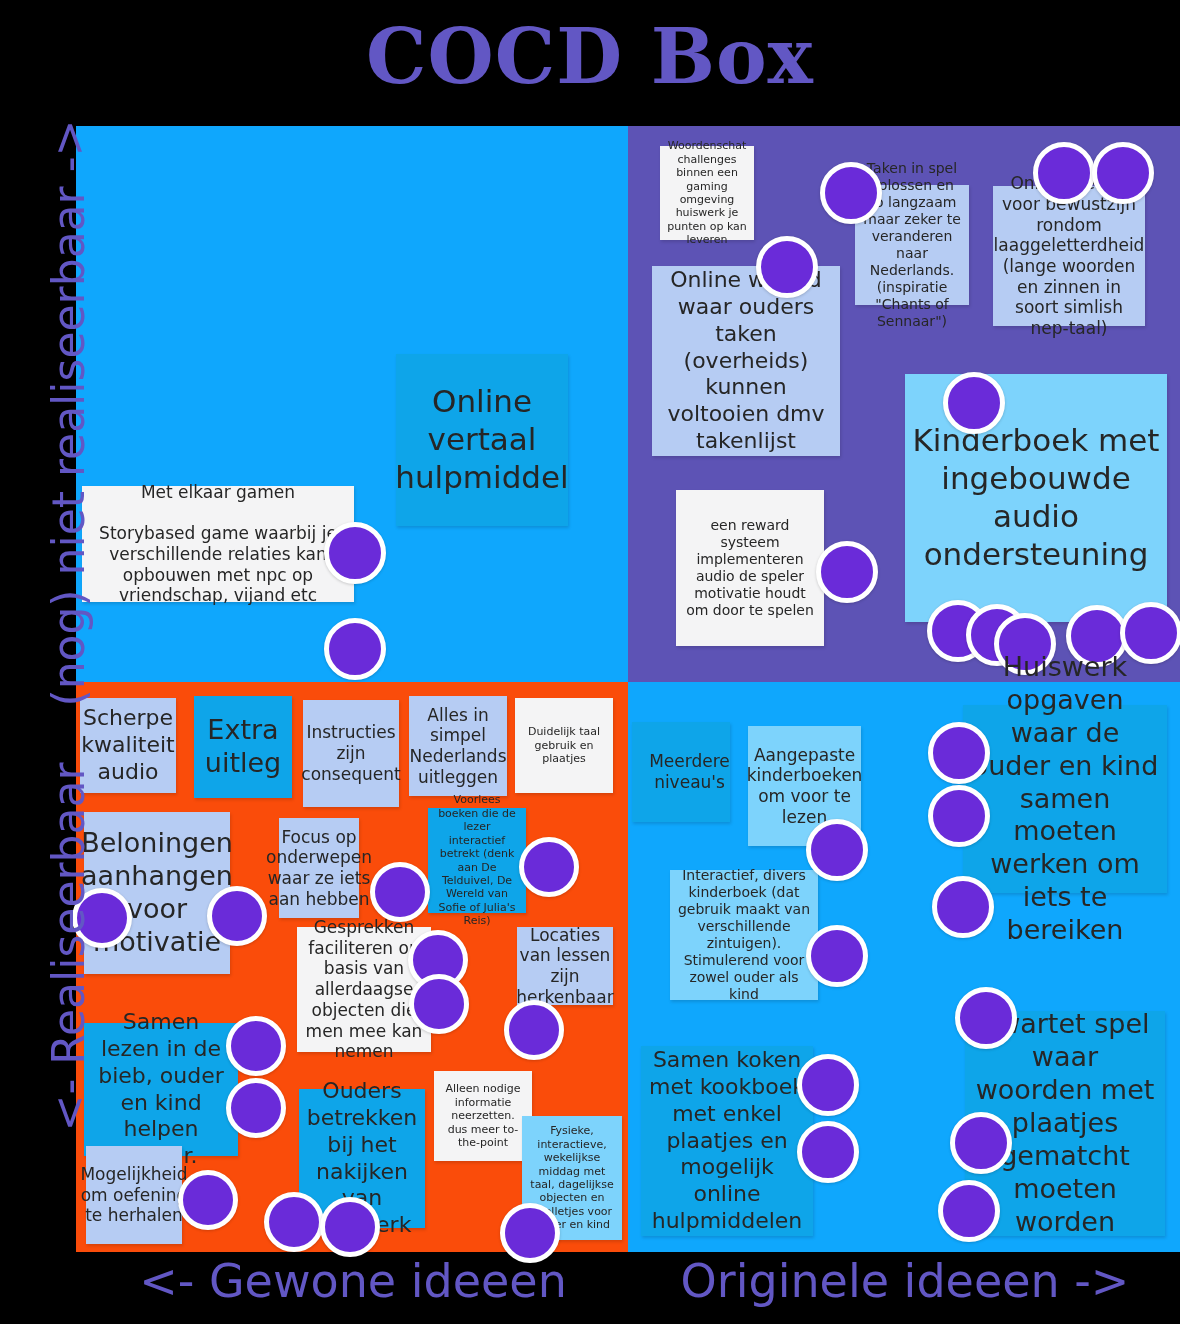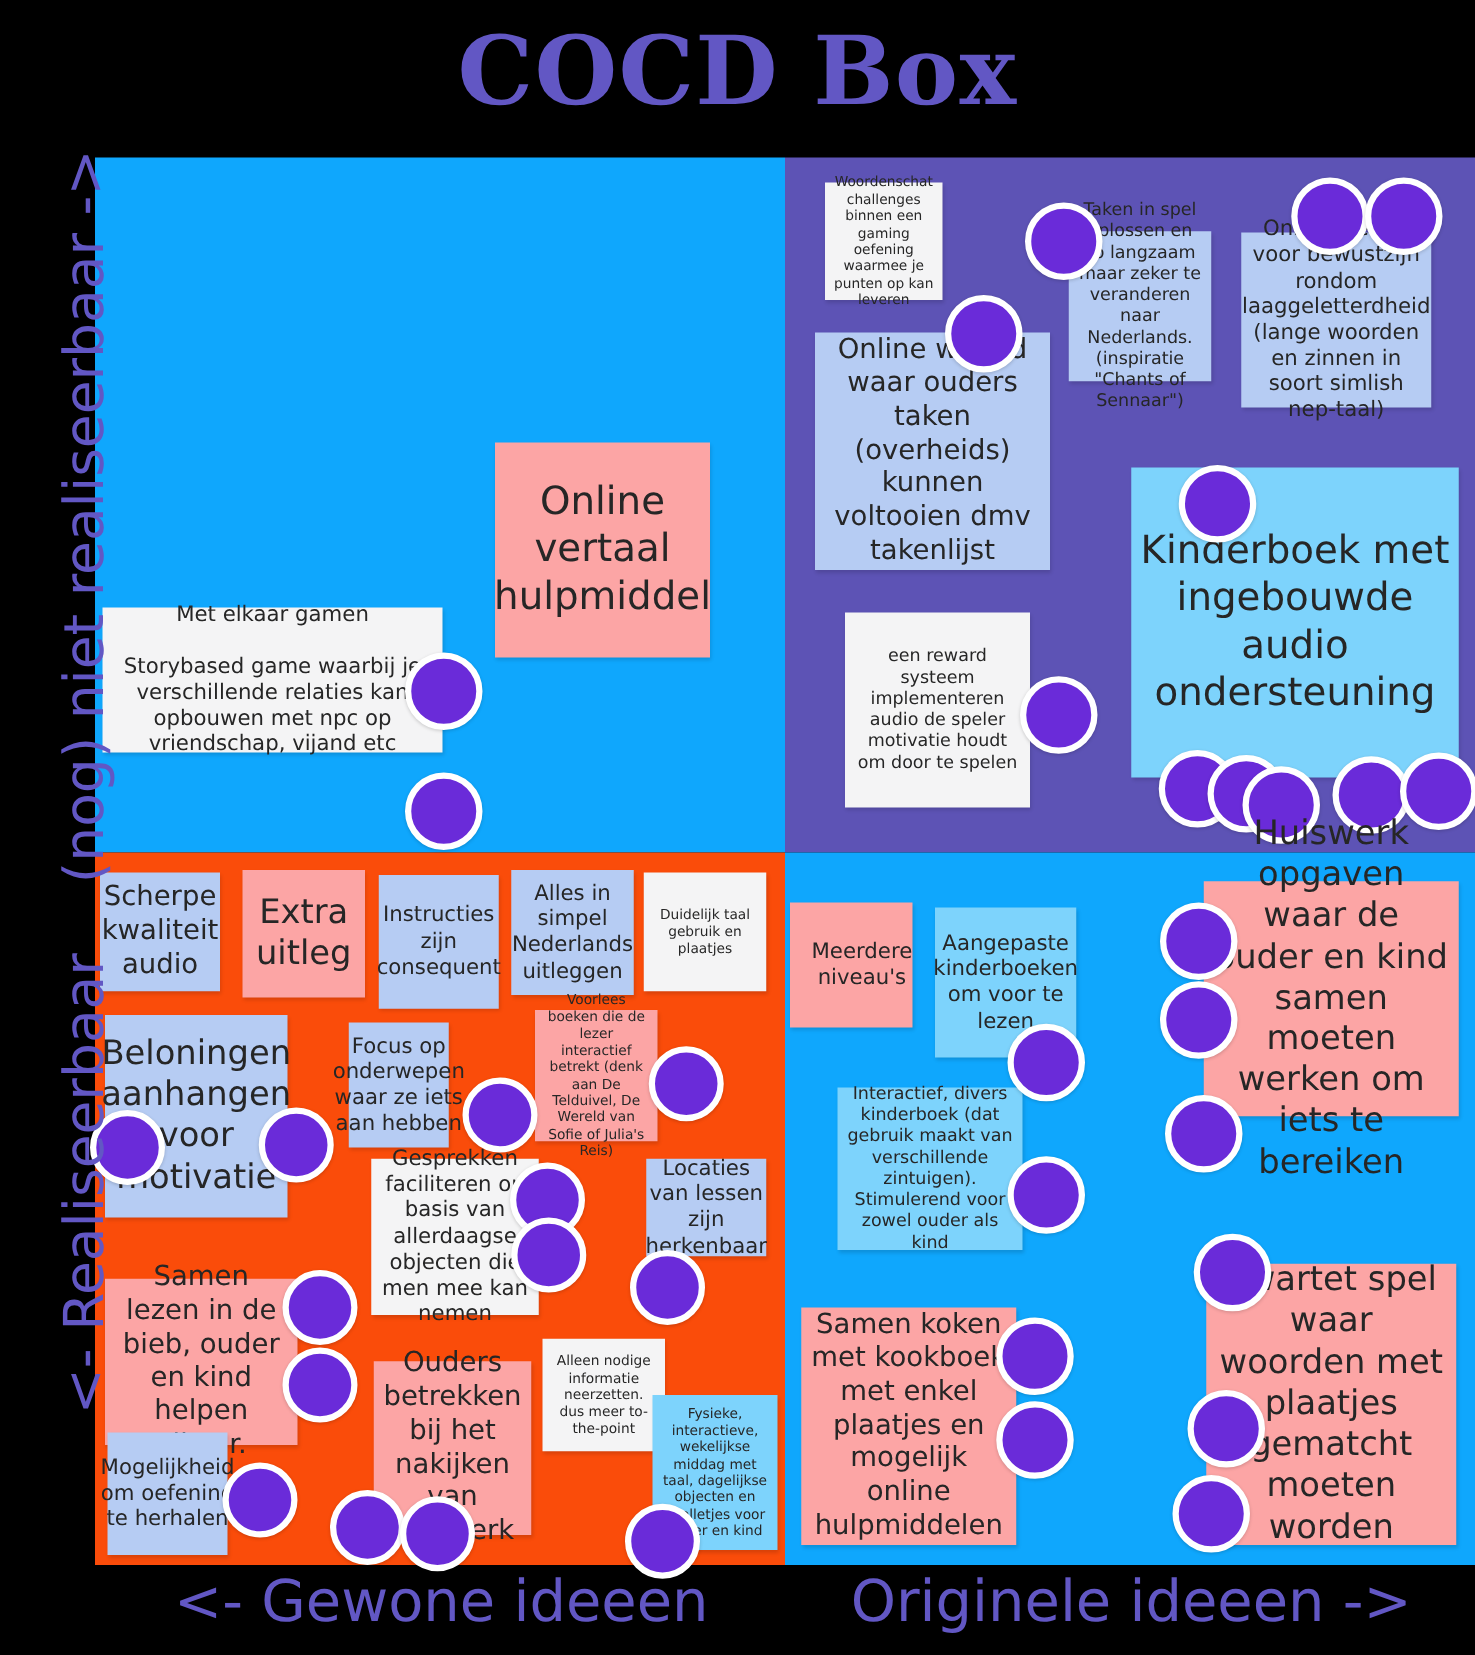--- a/index.html
+++ b/index.html
@@ -39,21 +39,21 @@
 
   
   .note{
     position:absolute;box-sizing:border-box;
     display:flex;align-items:center;justify-content:center;text-align:center;
     color:#262626;padding:6px 7px;line-height:1.22;
     box-shadow:1px 2px 3px rgba(0,0,0,.14);
     word-wrap:break-word;white-space:pre-line;
   }
   .c-lblue { background:#B6CCF3; }
-  .c-cyan  { background:#fca5a5; }
+  .c-cyan  { background:#0ea5e9; }
   .c-pink  { background:#7dd3fc; }
   .c-white { background:#F4F4F5; }
 
   .s-xs{ font-size:11px; }
   .s-sm{ font-size:14px; }
   .s-md{ font-size:17px; }
   .s-lg{ font-size:22px; }
   .s-xl{ font-size:27px; }
   .s-xxl{ font-size:31px; }
 
@@ -78,21 +78,21 @@
 
   <div class="note c-cyan s-xxl" style="left:396px;top:354px;width:172px;height:172px;">Online vertaal hulpmiddel</div>
 
   <div class="note c-white s-md" style="left:82px;top:486px;width:272px;height:116px;">Met elkaar gamen
 
 Storybased game waarbij je verschillende relaties kan opbouwen met npc op vriendschap, vijand etc</div>
 
   <div class="dot" style="left:324px;top:522px;width:52px;height:52px;"></div>
   <div class="dot" style="left:324px;top:618px;width:52px;height:52px;"></div>
 
-  <div class="note c-white s-xs" style="left:660px;top:146px;width:94px;height:94px;">Woordenschat challenges binnen een gaming oefening waarmee je punten op kan leveren</div>
+  <div class="note c-white s-xs" style="left:660px;top:146px;width:94px;height:94px;">Woordenschat challenges binnen een gaming omgeving huiswerk je punten op kan leveren</div>
 
   <div class="note c-lblue s-sm" style="left:855px;top:185px;width:114px;height:120px;">Taken in spel oplossen en zo langzaam maar zeker te veranderen naar Nederlands. (inspiratie "Chants of Sennaar")</div>
 
   <div class="note c-lblue s-md" style="left:993px;top:186px;width:152px;height:140px;">Online wereld voor bewustzijn rondom laaggeletterdheid (lange woorden en zinnen in soort simlish nep-taal)</div>
 
   <div class="note c-lblue s-lg" style="left:652px;top:266px;width:188px;height:190px;">Online wereld waar ouders taken (overheids) kunnen voltooien dmv takenlijst</div>
 
   <div class="note c-pink s-xxl" style="left:905px;top:374px;width:262px;height:248px;">Kinderboek met ingebouwde audio ondersteuning</div>
 
   <div class="note c-white s-sm" style="left:676px;top:490px;width:148px;height:156px;">een reward systeem implementeren audio de speler motivatie houdt om door te spelen</div>

